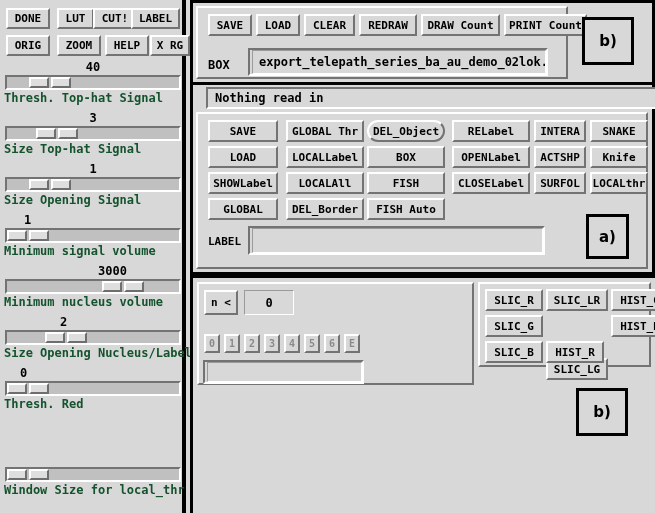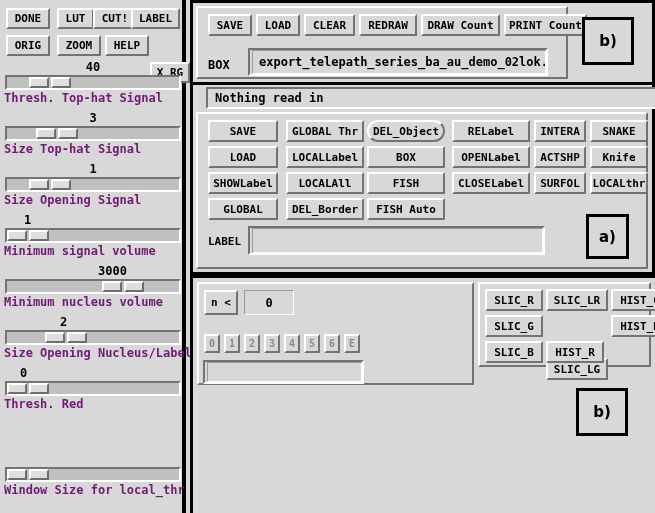--- a/index.html
+++ b/index.html
@@ -108,21 +108,21 @@
     border-top: 2px solid #ffffff;
     border-left: 2px solid #ffffff;
     border-right: 2px solid #6e6e6e;
     border-bottom: 2px solid #6e6e6e;
     box-sizing: border-box;
   }
   .slider-label {
     font-family: "DejaVu Sans Mono", "Liberation Mono", monospace;
     font-weight: bold;
     font-size: 12px;
-    color: #701a75;
+    color: #14532d;
     padding-left: 4px;
     height: 16px;
     line-height: 16px;
     white-space: nowrap;
   }
 
   
   .marker {
     position: absolute;
     border: 3px solid #000;
@@ -243,21 +243,21 @@
   <div id="sidebar">
 
     <div class="btn topbtn" style="left:6px;  top:8px;  width:44px;">DONE</div>
     <div class="btn topbtn" style="left:57px; top:8px;  width:37px;">LUT</div>
     <div class="btn topbtn" style="left:93px; top:8px;  width:44px;">CUT!</div>
     <div class="btn topbtn" style="left:131px;top:8px;  width:49px;">LABEL</div>
 
     <div class="btn topbtn" style="left:6px;  top:35px; width:44px;">ORIG</div>
     <div class="btn topbtn" style="left:57px; top:35px; width:44px;">ZOOM</div>
     <div class="btn topbtn" style="left:105px;top:35px; width:44px;">HELP</div>
-    <div class="btn topbtn" style="left:150px;top:35px; width:40px;margin-top:27px;">X RG</div>
+    <div class="btn topbtn" style="left:150px;top:35px; width:40px;">X RG</div>
 
     <div class="slider-group" style="top:60px;">
       <div class="slider-val">40</div>
       <div class="slider-track">
         <div class="slider-thumb" style="left:13%;">
             <span></span>
             <span></span>
           </div>
       </div>
       <div class="slider-label">Thresh. Top-hat Signal</div>

